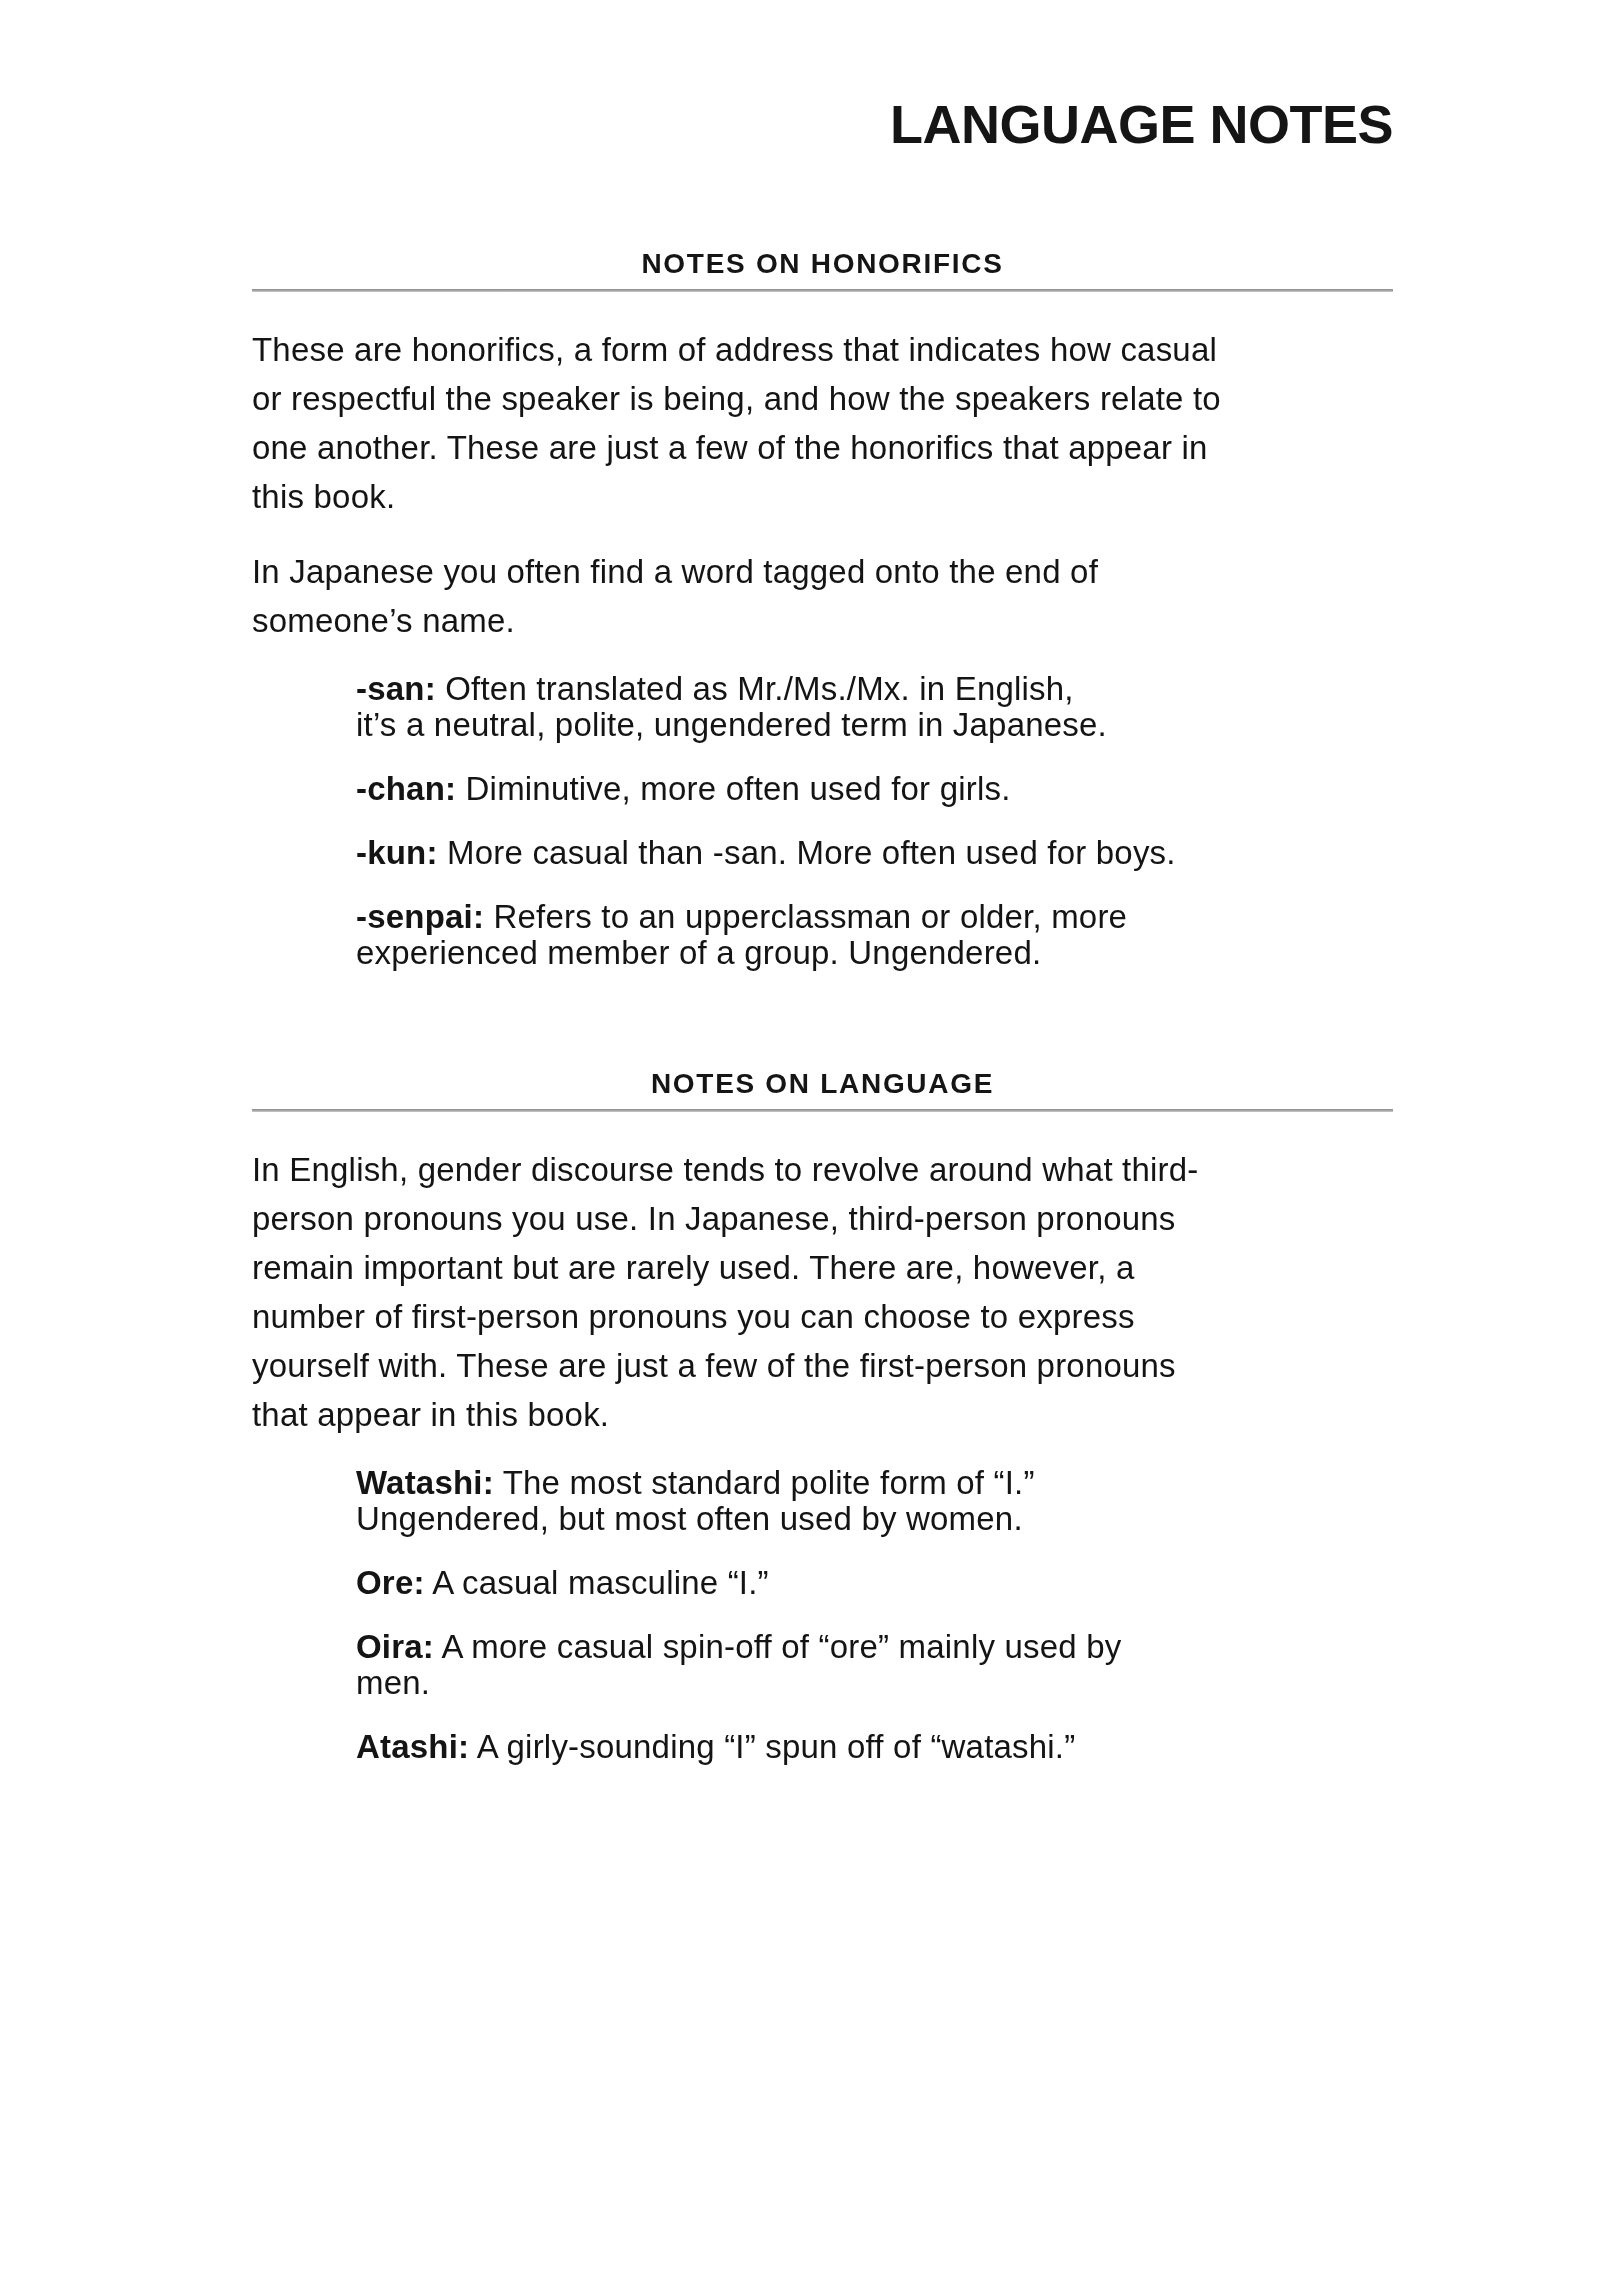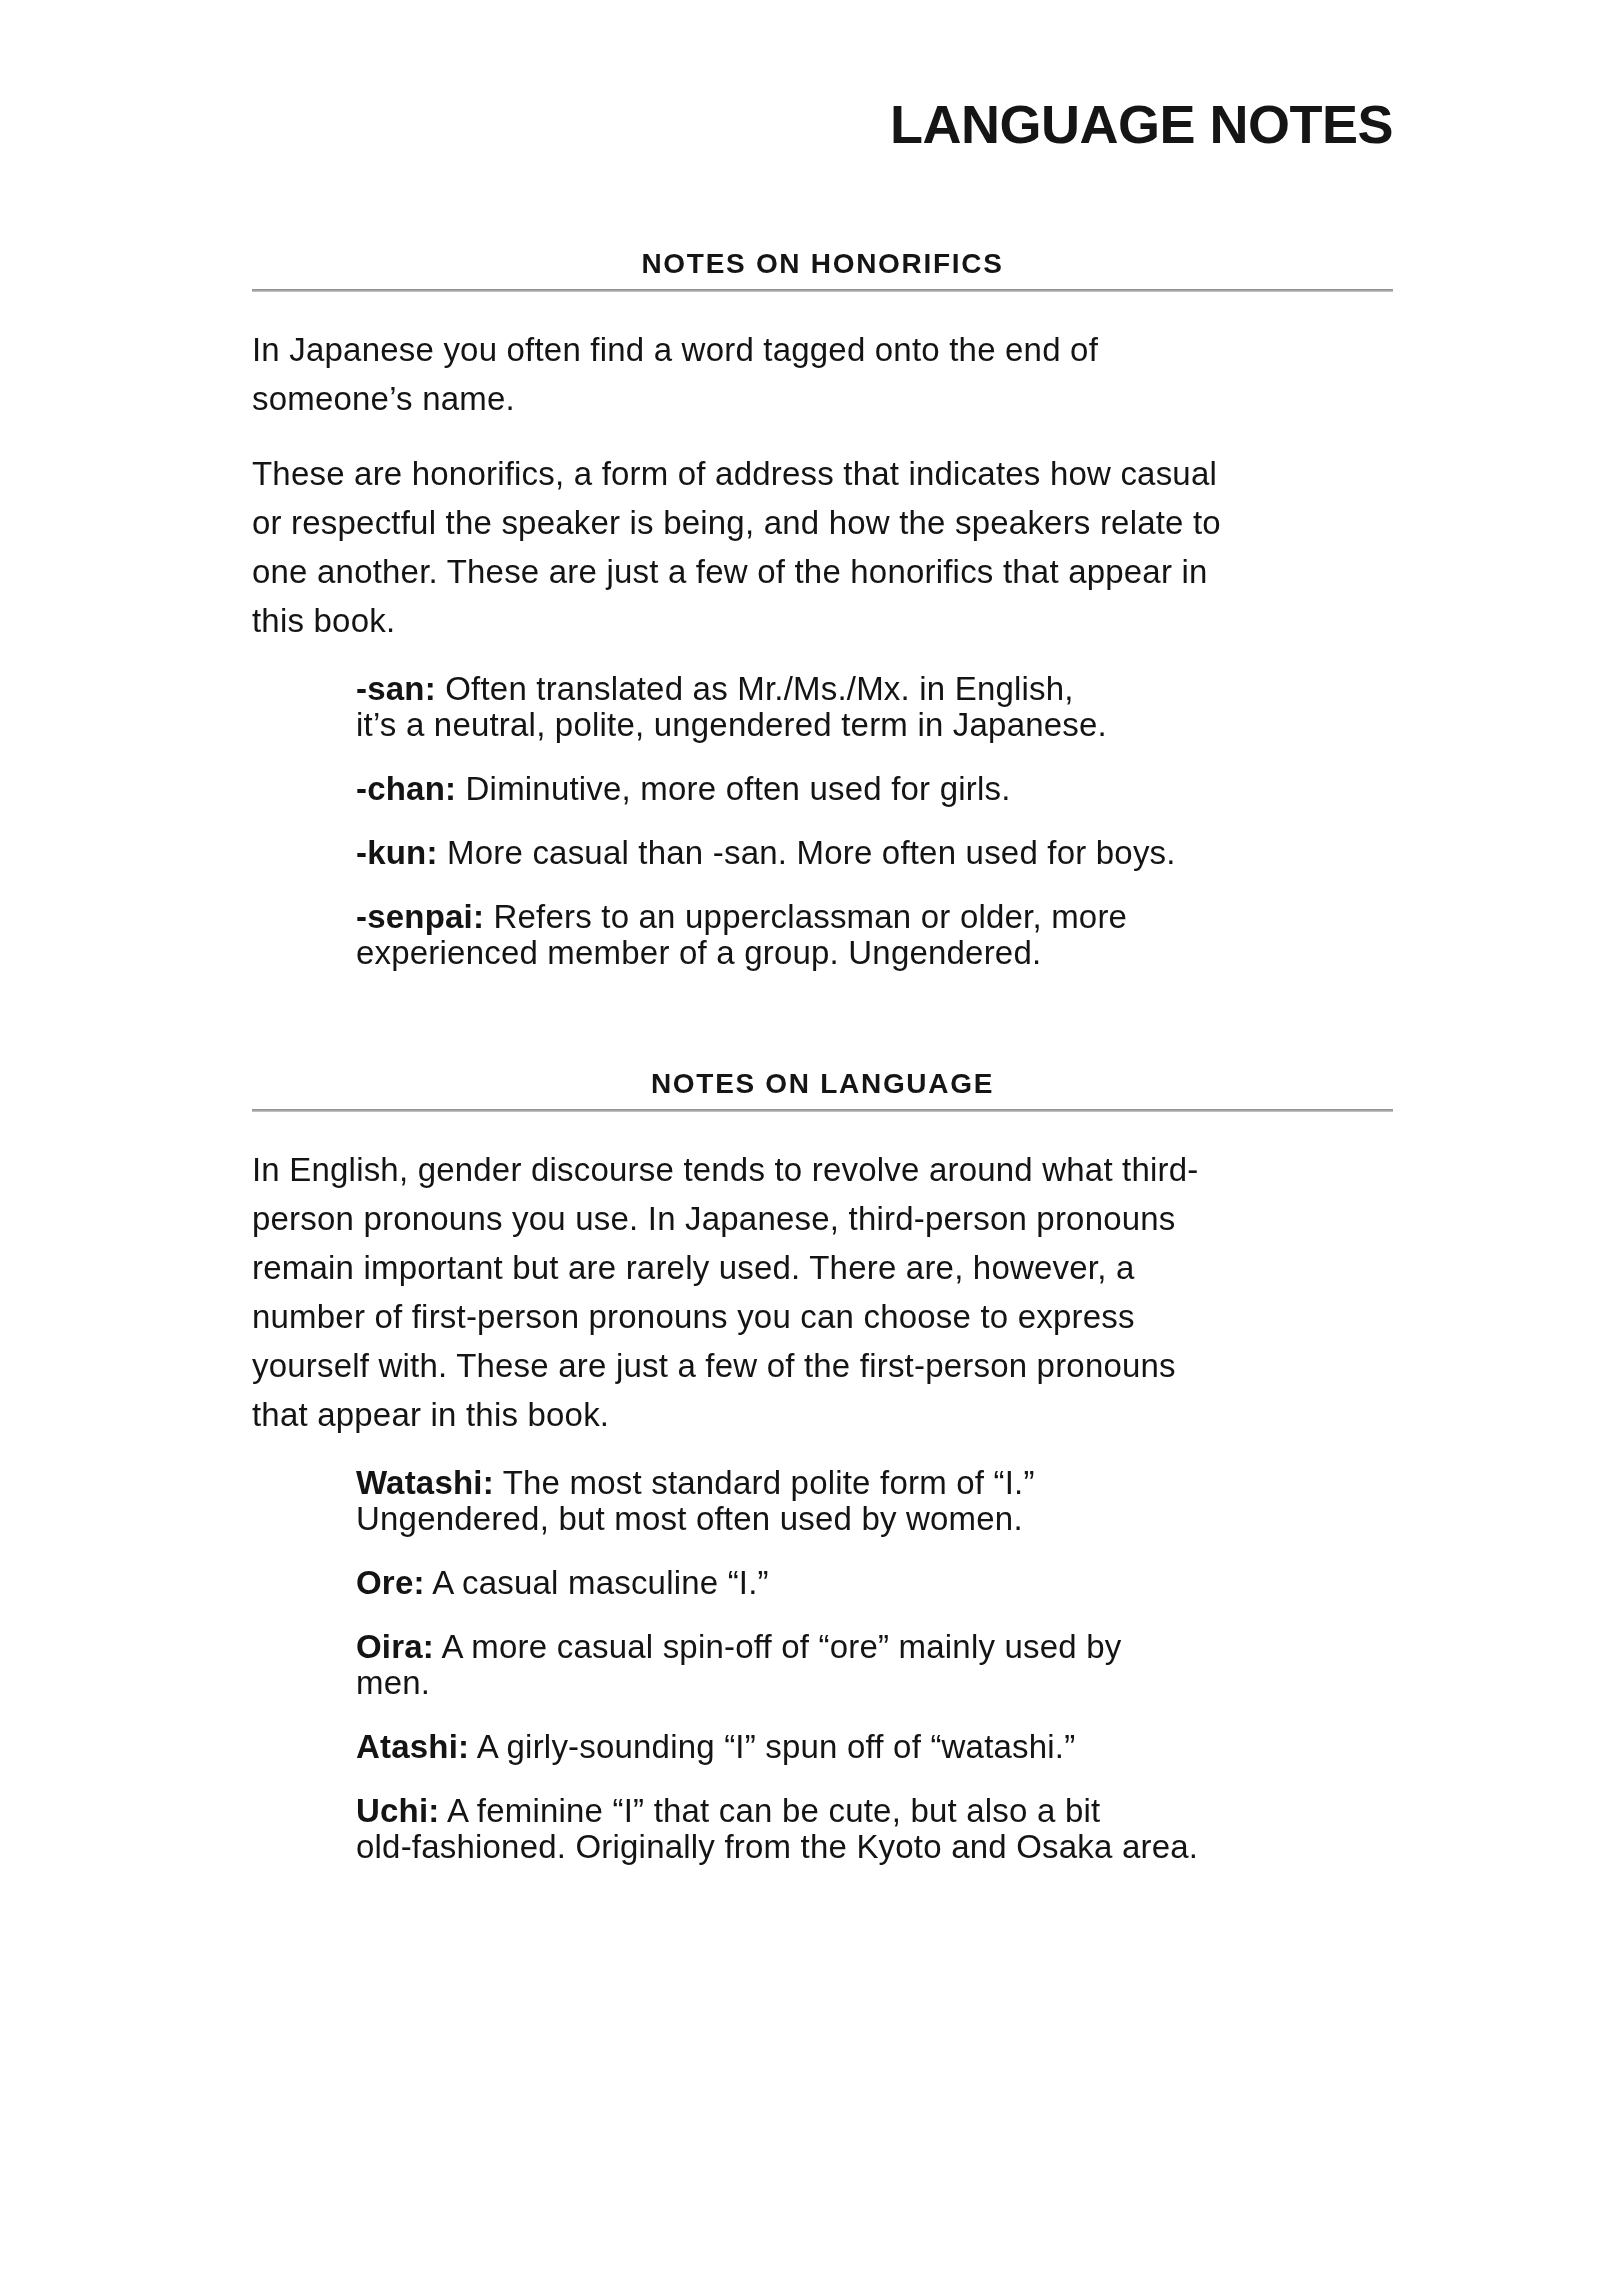--- a/index.html
+++ b/index.html
@@ -71,26 +71,26 @@
 </head>
 <body>
 
 <div class="content">
 
   <h1 class="page-title">LANGUAGE NOTES</h1>
 
   <section>
     <h2 class="section-heading">NOTES ON HONORIFICS</h2>
     <div class="rule"></div>
-    <p class="body-text">In Japanese you often find a word tagged onto the end of
-someone’s name.</p>
     <p class="body-text">These are honorifics, a form of address that indicates how casual
 or respectful the speaker is being, and how the speakers relate to
 one another. These are just a few of the honorifics that appear in
 this book.</p>
+    <p class="body-text">In Japanese you often find a word tagged onto the end of
+someone’s name.</p>
     <div class="defs">
       <p class="def"><span class="term">-san:</span> <span class="text">Often translated as Mr./Ms./Mx. in English,
 it’s a neutral, polite, ungendered term in Japanese.</span></p>
       <p class="def"><span class="term">-chan:</span> <span class="text">Diminutive, more often used for girls.</span></p>
       <p class="def"><span class="term">-kun:</span> <span class="text">More casual than -san. More often used for boys.</span></p>
       <p class="def"><span class="term">-senpai:</span> <span class="text">Refers to an upperclassman or older, more
 experienced member of a group. Ungendered.</span></p>
     </div>
   </section>
 
@@ -103,19 +103,17 @@
 number of first-person pronouns you can choose to express
 yourself with. These are just a few of the first-person pronouns
 that appear in this book.</p>
     <div class="defs">
       <p class="def"><span class="term">Watashi:</span> <span class="text">The most standard polite form of “I.”
 Ungendered, but most often used by women.</span></p>
       <p class="def"><span class="term">Ore:</span> <span class="text">A casual masculine “I.”</span></p>
       <p class="def"><span class="term">Oira:</span> <span class="text">A more casual spin-off of “ore” mainly used by
 men.</span></p>
       <p class="def"><span class="term">Atashi:</span> <span class="text">A girly-sounding “I” spun off of “watashi.”</span></p>
-      <p class="def"><span class="term">Uchi:</span> <span class="text">A feminine “I” that can be cute, but also a bit
-old-fashioned. Originally from the Kyoto and Osaka area.</span></p>
     </div>
   </section>
 
 </div>
 
 
 </body></html>

